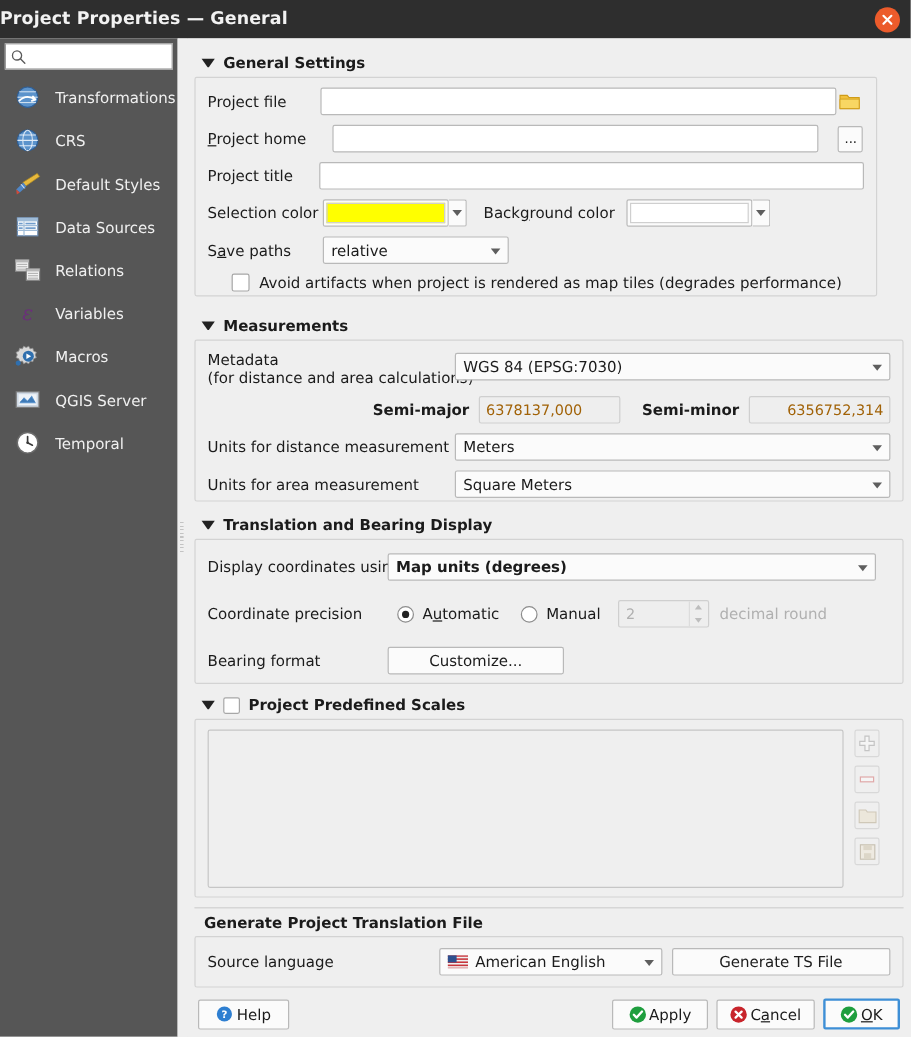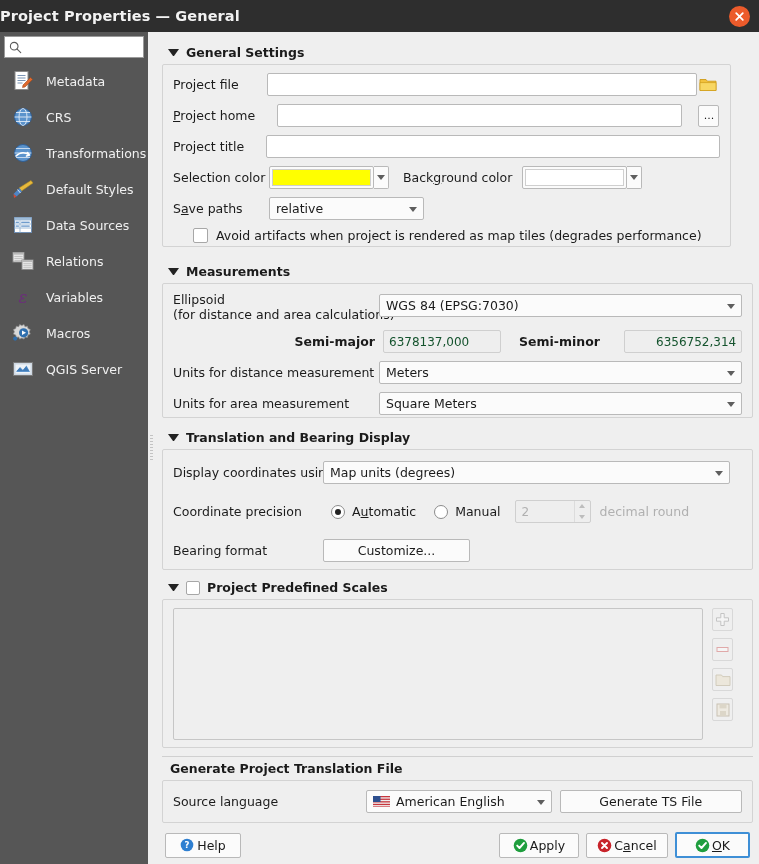--- a/index.html
+++ b/index.html
@@ -91,21 +91,21 @@
   .row:last-child { margin-bottom:0; }
   .lbl { font-size:12.5px; color:#1b1b1b; white-space:nowrap; }
   .ul { text-decoration:underline; }
 
   
   .ledit {
     background:#ffffff; border:1px solid #b9b9b9; border-radius:2px;
     height:23px; font-size:12px; padding:0 5px; color:#1b1b1b;
     font-family:"DejaVu Sans","Liberation Sans",sans-serif;
   }
-  .ledit:disabled, .ledit.disabled { background:#eeeeee; color:#14532d; border-color:#cfcfcf; }
+  .ledit:disabled, .ledit.disabled { background:#eeeeee; color:#a16207; border-color:#cfcfcf; }
 
   
   .combo {
     position:relative; background:#fbfbfb; border:1px solid #b9b9b9;
     border-radius:2px; height:23px; display:flex; align-items:center;
     padding:0 20px 0 6px; font-size:12.5px; color:#1b1b1b; cursor:pointer;
     white-space:nowrap; overflow:hidden;
   }
   .combo .caret {
     position:absolute; right:6px; top:50%; margin-top:-2px;
@@ -209,51 +209,41 @@
       <svg width="13" height="13" viewBox="0 0 14 14" style="flex:0 0 13px;margin-right:3px;">
         <circle cx="5.6" cy="5.6" r="4.1" fill="none" stroke="#5a5a5a" stroke-width="1.2"></circle>
         <path d="M8.8 8.8 L12.6 12.6" stroke="#5a5a5a" stroke-width="1.2" stroke-linecap="round"></path>
       </svg>
       <input type="text" value="" placeholder="" style="">
     </div>
 
     <div class="nav-list">
 
 
-      <div class="nav-item">
-        <span class="nav-ico">
-          <svg width="24" height="24" viewBox="0 0 24 24">
-            <rect x="4" y="2.5" width="13" height="18" fill="#ffffff" stroke="#8a8a8a"></rect>
-            <path d="M6.5 6.5h8M6.5 9h8M6.5 11.5h8M6.5 14h5" stroke="#7b95b5" stroke-width="1.1"></path>
-            <path d="M12 16 L19.5 8.5 L21.5 10.5 L14 18 L11.5 18.5 Z" fill="#e06a2e" stroke="#a5491c" stroke-width=".6"></path>
-          </svg>
-        </span>
-        <span>Metadata</span>
+
+      <div class="nav-item">
+        <span class="nav-ico">
+          <svg width="24" height="24" viewBox="0 0 24 24">
+            <circle cx="12" cy="12" r="8.5" fill="#5b93cc" stroke="#2f5f96"></circle>
+            <path d="M3.5 12h17M5 7.5h14M5 16.5h14" stroke="#dfeaf6" stroke-width=".8"></path>
+            <path d="M5 15 C9 11, 14 11, 18.5 14 L16.5 11.5 M18.5 14 L15.5 15" stroke="#ffffff" stroke-width="1.6" fill="none" stroke-linecap="round"></path>
+          </svg>
+        </span>
+        <span>Transformations</span>
       </div>
 
       <div class="nav-item">
         <span class="nav-ico">
           <svg width="24" height="24" viewBox="0 0 24 24">
             <circle cx="12" cy="12" r="8.5" fill="#5b93cc" stroke="#2f5f96"></circle>
             <ellipse cx="12" cy="12" rx="4" ry="8.5" fill="none" stroke="#dfeaf6" stroke-width=".9"></ellipse>
             <path d="M3.5 12h17M5 7.5h14M5 16.5h14" stroke="#dfeaf6" stroke-width=".9"></path>
           </svg>
         </span>
         <span>CRS</span>
-      </div>
-
-      <div class="nav-item">
-        <span class="nav-ico">
-          <svg width="24" height="24" viewBox="0 0 24 24">
-            <circle cx="12" cy="12" r="8.5" fill="#5b93cc" stroke="#2f5f96"></circle>
-            <path d="M3.5 12h17M5 7.5h14M5 16.5h14" stroke="#dfeaf6" stroke-width=".8"></path>
-            <path d="M5 15 C9 11, 14 11, 18.5 14 L16.5 11.5 M18.5 14 L15.5 15" stroke="#ffffff" stroke-width="1.6" fill="none" stroke-linecap="round"></path>
-          </svg>
-        </span>
-        <span>Transformations</span>
       </div>
 
       <div class="nav-item">
         <span class="nav-ico">
           <svg width="24" height="24" viewBox="0 0 24 24">
             <path d="M20 3.5 L22 6 L10.5 14 L8 11 Z" fill="#e8b93c" stroke="#b08b20" stroke-width=".6"></path>
             <path d="M8.5 11 L11 14.5 L5.5 19.5 L2.5 17 Z" fill="#4f86c6"></path>
             <path d="M2.5 17 L5.5 19.5 L3 21 Z" fill="#d24b3a"></path>
             <path d="M6.5 12.5 L9.5 16" stroke="#ffffff" stroke-width=".8"></path>
           </svg>
@@ -316,20 +306,30 @@
           <svg width="24" height="24" viewBox="0 0 24 24">
             <rect x="2.5" y="5.5" width="19" height="13" fill="#cfd9e4" stroke="#7a7a7a"></rect>
             <rect x="4.5" y="7.5" width="15" height="9" fill="#eef3f8"></rect>
             <path d="M5 15 L9 10 L12 13 L15.5 8.5 L19 15 Z" fill="#5b93cc"></path>
             <path d="M5.6 14 L8.8 11 L11.6 13.6 L15 9.8 L18.2 14 Z" fill="#3f7bb8"></path>
           </svg>
         </span>
         <span>QGIS Server</span>
       </div>
 
+      <div class="nav-item">
+        <span class="nav-ico">
+          <svg width="24" height="24" viewBox="0 0 24 24">
+            <circle cx="12" cy="12" r="8.6" fill="#ffffff" stroke="#6c6c6c" stroke-width="1.2"></circle>
+            <path d="M12 12 L12 6.8 M12 12 L16 14" stroke="#3a3a3a" stroke-width="1.4" stroke-linecap="round"></path>
+            <circle cx="12" cy="12" r="1.1" fill="#3a3a3a"></circle>
+          </svg>
+        </span>
+        <span>Temporal</span>
+      </div>
 
     </div>
   </div>
 
   <div class="splitter">
     <div class="grip"></div>
   </div>
 
   <div class="content">
 
@@ -407,35 +407,35 @@
 
     <div style="position:absolute; left:6px; top:232px; width:591px;">
       <div class="grp-title">
         <span class="arrow-down"></span>
         <span>Measurements</span>
       </div>
       <div class="grp-box" style="height:135px;">
 
         <div class="row" style="align-items:flex-start;margin-bottom:8px;">
           <div style="width:206px;">
-            <div class="lbl">Ellipsoid</div>
+            <div class="lbl">Metadata</div>
             <div class="lbl">(for distance and area calculations)</div>
           </div>
           <div class="combo" style="width:363px;margin-top:2px;">
             <span>WGS 84 (EPSG:7030)</span>
             <span class="caret"></span>
           </div>
         </div>
 
         <div class="row" style="margin-bottom:8px;">
           <div style="width:206px;"></div>
           <div class="lbl" style="font-weight:bold;">Semi-major</div>
           <input class="ledit disabled" style="width: 118px; margin-left: 8px;" type="text" disabled="" value="6378137,000">
           <div class="lbl" style="font-weight:bold;margin-left:18px;">Semi-minor</div>
-          <input class="ledit disabled" style="width: 118px; margin-left: 24px; padding-left: 31px;" type="text" disabled="" value="6356752,314">
+          <input class="ledit disabled" style="width: 118px; margin-left: 8px; padding-left: 31px;" type="text" disabled="" value="6356752,314">
         </div>
 
         <div class="row" style="margin-bottom:8px;">
           <div class="lbl" style="width:206px;">Units for distance measurement</div>
           <div class="combo" style="width:363px;">
             <span>Meters</span>
             <span class="caret"></span>
           </div>
         </div>
 
@@ -452,21 +452,21 @@
 
     <div style="position:absolute; left:6px; top:398px; width:591px;">
       <div class="grp-title">
         <span class="arrow-down"></span>
         <span>Translation and Bearing Display</span>
       </div>
       <div class="grp-box" style="height:121px;padding-top:11px;">
 
         <div class="row" style="margin-bottom:16px;">
           <div class="lbl" style="width:150px;">Display coordinates using</div>
-          <div class="combo" style="width:407px;">
+          <div class="combo" style="width:407px;font-weight:bold;">
             <span>Map units (degrees)</span>
             <span class="caret"></span>
           </div>
         </div>
 
         <div class="row" style="margin-bottom:16px;">
           <div class="lbl" style="width:158px;">Coordinate precision</div>
           <div class="radio on"></div>
           <div class="lbl" style="margin-left:7px;">
             A<span class="ul">u</span>tomatic</div>
@@ -585,21 +585,21 @@
     </div>
 
     <div class="btn" style="width:82px;height:25px;margin-left:7px;padding:0;">
       <svg width="15" height="15" viewBox="0 0 15 15" style="margin-right:2px;">
         <circle cx="7.5" cy="7.5" r="6.8" fill="#c8242b"></circle>
         <path d="M5 5 L10 10 M10 5 L5 10" stroke="#ffffff" stroke-width="1.9" stroke-linecap="round"></path>
       </svg>
       <span>C<span class="ul">a</span>ncel</span>
     </div>
 
-    <div class="btn default" style="width:75px;height:26px;margin-left:7px;margin-right:9px;padding:0;">
+    <div class="btn default" style="width:64px;height:26px;margin-left:7px;margin-right:9px;padding:0;">
       <svg width="15" height="15" viewBox="0 0 15 15" style="margin-right:2px;">
         <circle cx="7.5" cy="7.5" r="6.8" fill="#1f9e3e"></circle>
         <path d="M4.2 7.6 L6.5 10 L11 4.9" stroke="#ffffff" stroke-width="1.9" fill="none" stroke-linecap="round" stroke-linejoin="round"></path>
       </svg>
       <span><span class="ul">O</span>K</span>
     </div>
   </div>
 
 </div>
 

